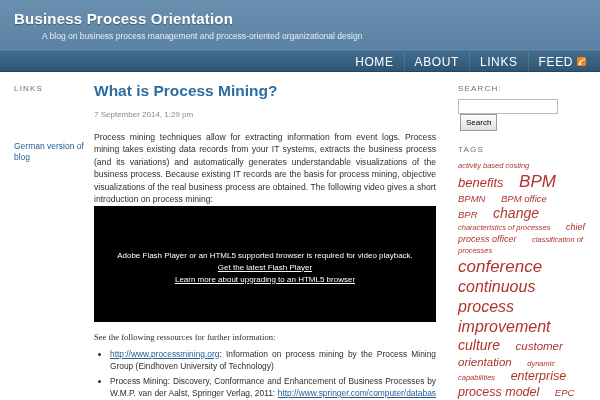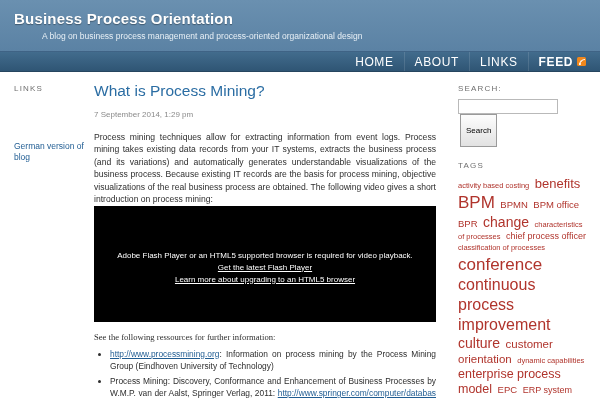--- a/index.html
+++ b/index.html
@@ -56,21 +56,21 @@
     color: #ffffff;
     font-size: 12px;
     letter-spacing: 0.6px;
     padding: 0 10px;
     display: flex;
     align-items: center;
     text-decoration: none;
     border-left: 1px solid rgba(255,255,255,0.12);
   }
   .nav-item:first-child { border-left: none; }
-  .nav-item.feed { font-weight: bold; align-items: center; }
+  .nav-item.feed { font-weight: normal; align-items: center; }
   .rss-box {
     width: 9px; height: 9px;
     background: #f0871c;
     border-radius: 1.5px;
     margin-left: 4px;
     position: relative;
   }
   .rss-box::before {
     content: "";
     position: absolute; left: 1.5px; bottom: 1.5px;
@@ -119,21 +119,21 @@
     color: #1f5c92;
     line-height: 1.35;
     display: block;
     text-decoration: none;
     margin-top: 48px;
   }
 
   
   .post-title {
     font-size: 15.5px;
-    font-weight: normal;
+    font-weight: bold;
     color: #2b6da3;
     margin: 0 0 10px 0;
     line-height: 1.15;
   }
   .post-date {
     font-size: 8px;
     color: #8a8a8a;
     margin-bottom: 12px;
   }
   .post-body {
@@ -185,37 +185,38 @@
   .search-input {
     width: 100px;
     height: 15px;
     border: 1px solid #b9b9b9;
     background: #fff;
     font-size: 8px;
     padding: 1px 3px;
     vertical-align: middle;
   }
   .search-btn {
-    height: 33px;
+    height: 17px;
     font-size: 8px;
     padding: 1px 5px;
     border: 1px solid #9a9a9a;
     background: linear-gradient(#fdfdfd, #e2e2e2);
     vertical-align: middle;
     margin-left: 2px;
   }
   .tagcloud {
     line-height: 1.25;
     color: #b0342c;
   }
   .tagcloud a {
     color: #b0342c;
     text-decoration: none;
-    margin-right: 3px;
+    margin-right: 13px;
     display: inline;
+    font-style: italic;
   }
 </style>
 </head>
 <body>
 
 <div id="page">
 
   <div class="site-header">
     <div class="site-title">Business Process Orientation</div>
     <div class="site-tagline">A blog on business process management and process-oriented organizational design</div>

